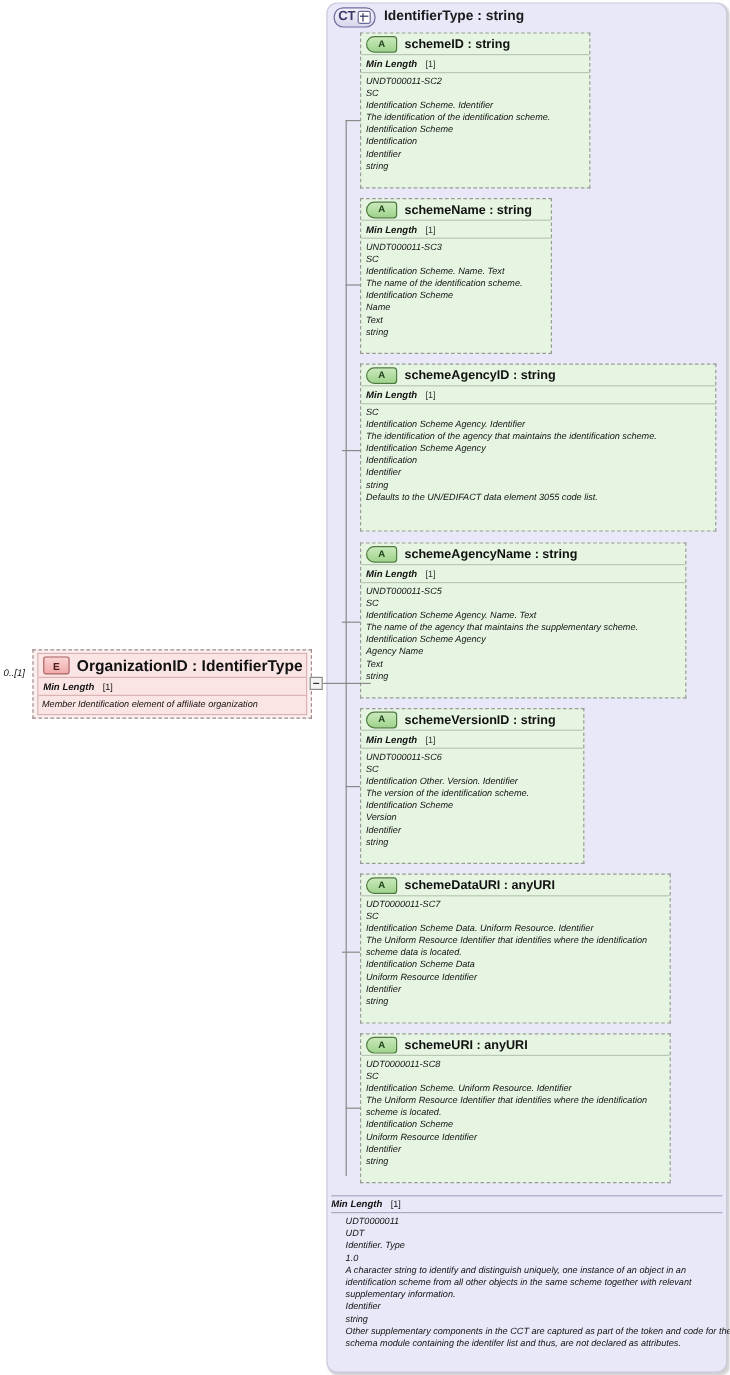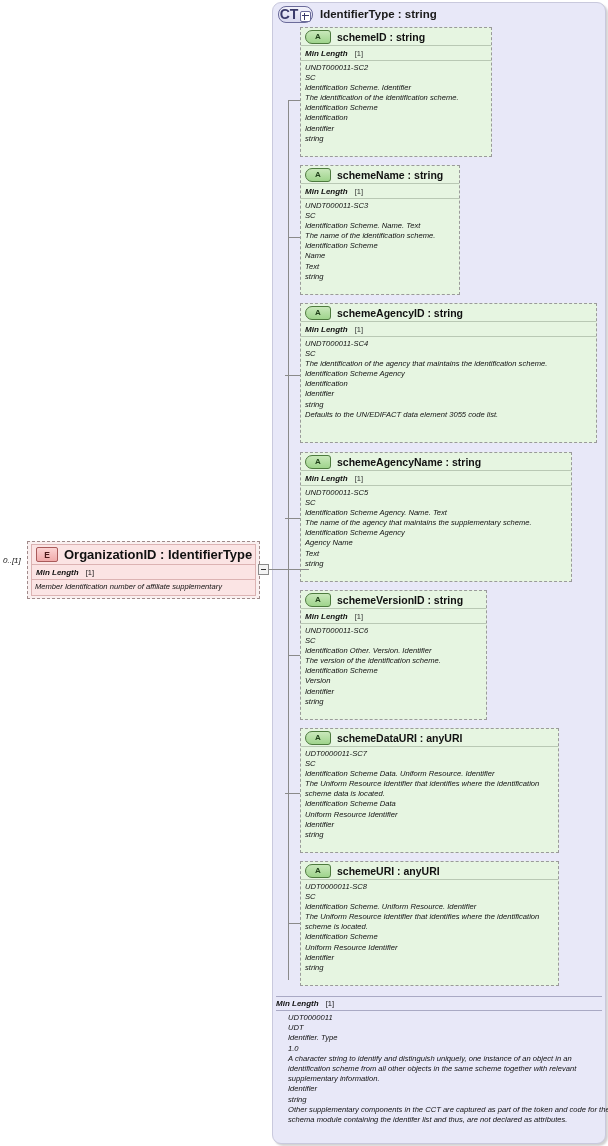--- a/index.html
+++ b/index.html
@@ -22,26 +22,26 @@
     background: #e8e8f8;
     border: 1px solid #c9c9dd;
     border-radius: 9px;
     box-shadow: 2px 2px 2px rgba(0,0,0,0.18);
   }
   #ct-header {
     left: 278px; top: 5px; height: 18px;
     display: flex; align-items: center; gap: 7px;
   }
   .ct-badge {
-    display: inline-flex; align-items: flex-end; justify-content: center;
+    display: inline-flex; align-items: center; justify-content: center;
     width: 33px; height: 15px;
     border: 1px solid #6b6b9a;
     border-radius: 8px;
     background: linear-gradient(#f2f2fb,#d8d8ee);
-    font-size: 14px; font-weight: bold; color: #3a3a6a;
+    font-size: 11px; font-weight: bold; color: #3a3a6a;
     letter-spacing: -0.2px;
     font-family: "Liberation Sans", sans-serif;
   }
   .ct-badge .plus {
     display:inline-block; width: 9px; height: 9px; margin-left: 2px;
     border: 1px solid #6b6b9a; border-radius: 2px;
     background: #ffffff; position: relative;
   }
   .ct-badge .plus::before, .ct-badge .plus::after {
     content:""; position:absolute; background:#3a3a6a;
@@ -239,22 +239,22 @@
     <span class="a-badge">
         <span>A</span>
       </span>
     <span class="attr-title">schemeAgencyID : string</span>
   </div>
   <div class="attr-facet">
     <span class="facet-name">Min Length</span>
     <span class="facet-val">[1]</span>
   </div>
   <div class="attr-doc">
-    <div>UNDT000011-SC4</div>
-    <div>SC</div>
+    <div>SC</div>
+    <div>Identification Scheme Agency. Identifier</div>
     <div>The identification of the agency that maintains the identification scheme.</div>
     <div>Identification Scheme Agency</div>
     <div>Identification</div>
     <div>Identifier</div>
     <div>string</div>
     <div>Defaults to the UN/EDIFACT data element 3055 code list.</div>
   </div>
 </div>
 
 <div class="abs attr-box" style="left:300px; top:452px; width:272px; height:130px;">
@@ -365,17 +365,17 @@
   <div id="elem-head">
     <span class="e-badge">
         <span>E</span>
       </span>
     <span id="elem-title">OrganizationID : IdentifierType</span>
   </div>
   <div id="elem-facet">
     <span class="facet-name">Min Length</span>
     <span class="facet-val">[1]</span>
   </div>
-  <div id="elem-doc">Member Identification number of affiliate supplementary</div>
+  <div id="elem-doc">Member Identification element of affiliate organization</div>
 </div>
 
 <div class="abs line-h" style="left:269px; top:569px; width:40px;"></div>
 <div class="abs" id="expand-box"></div>
 
 </body></html>

